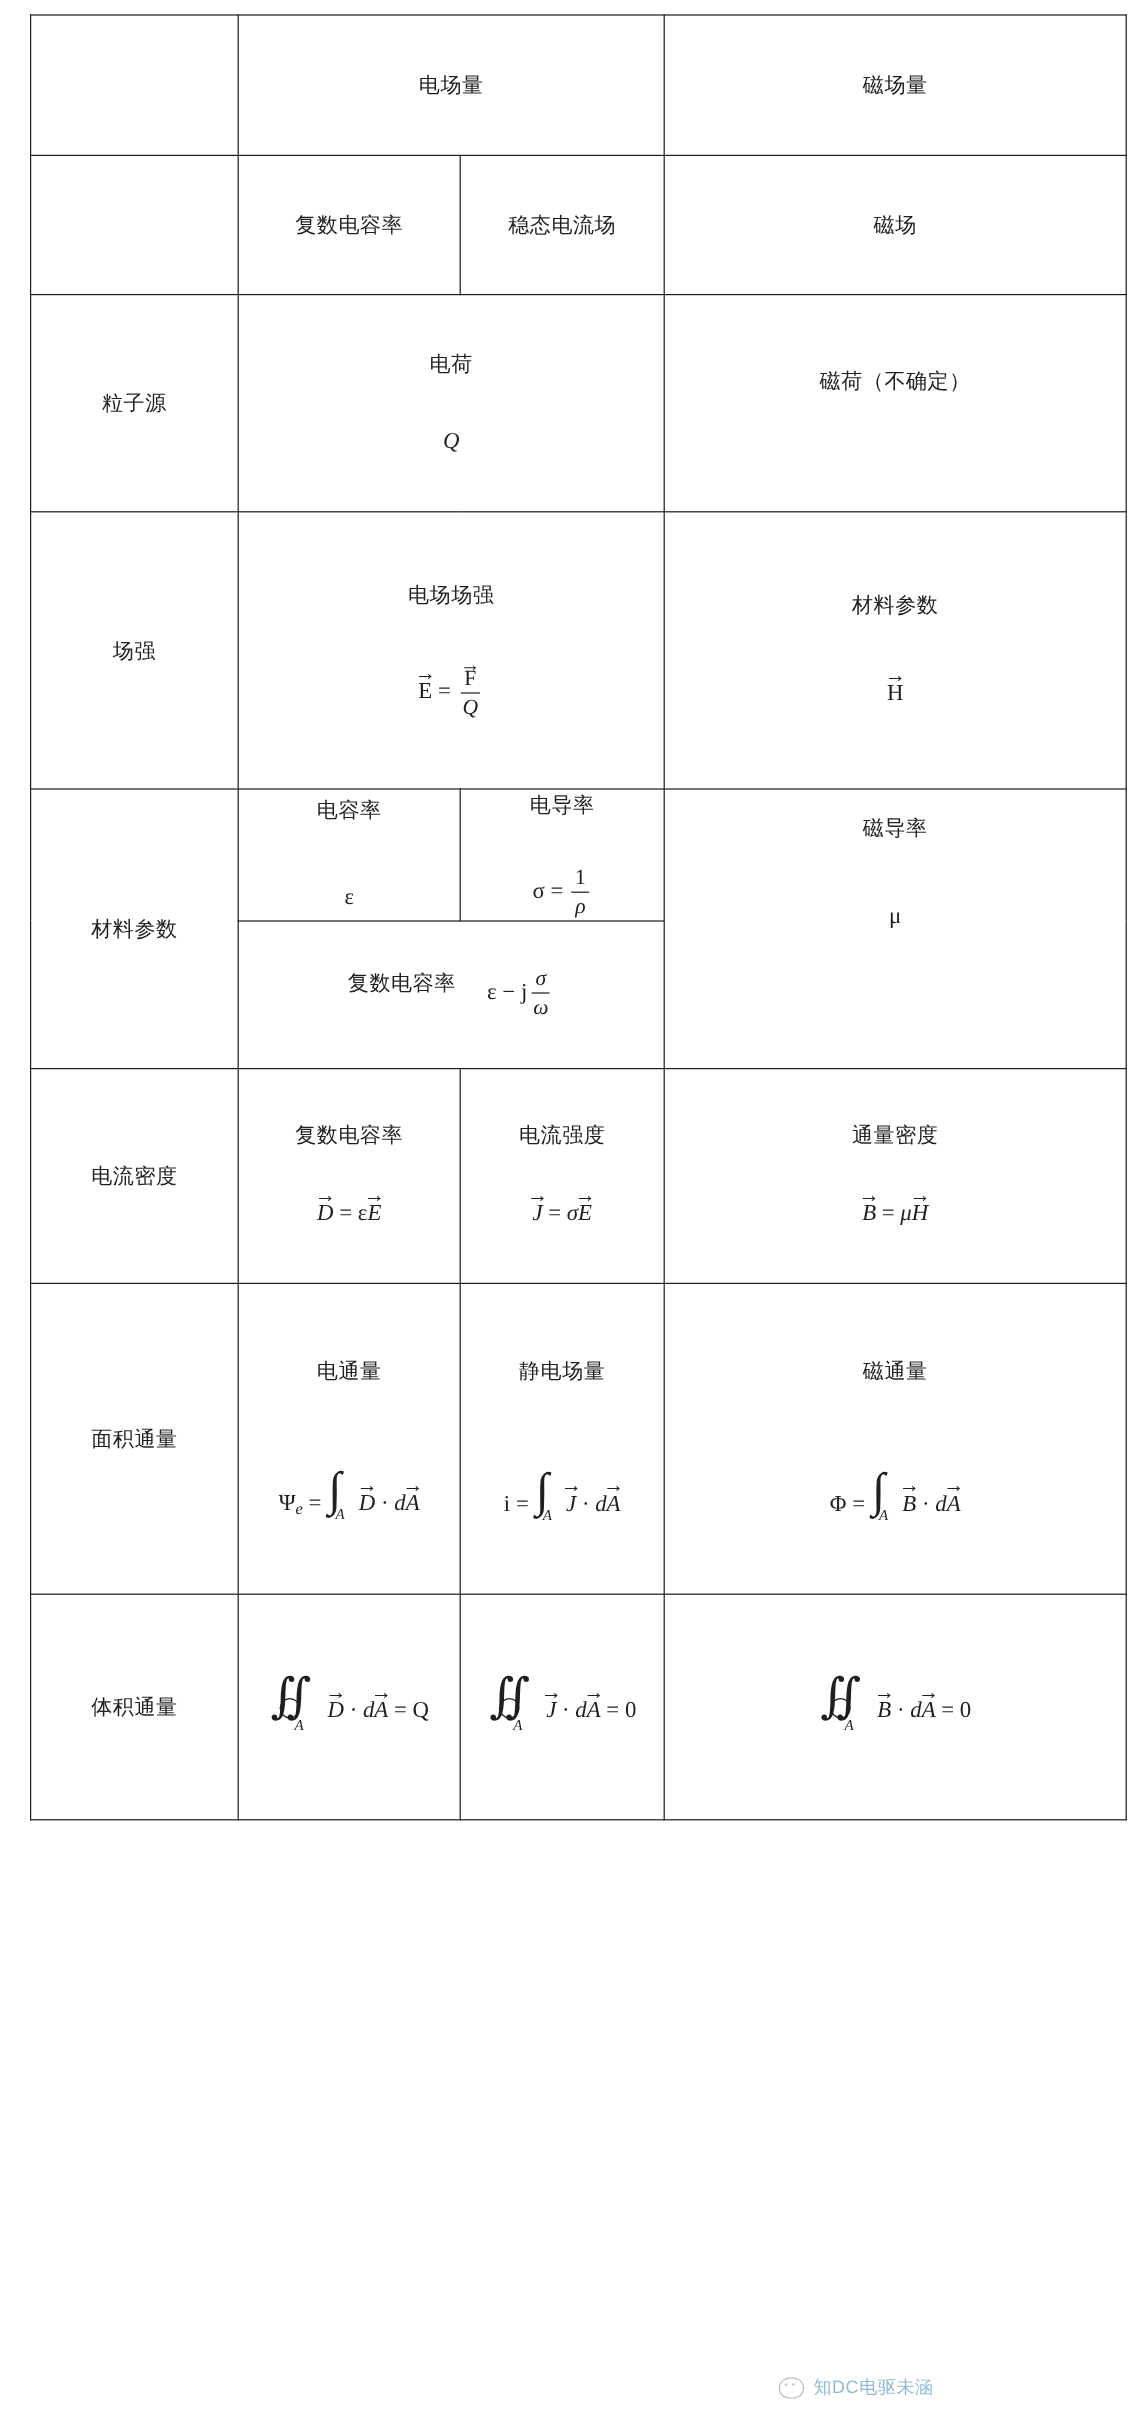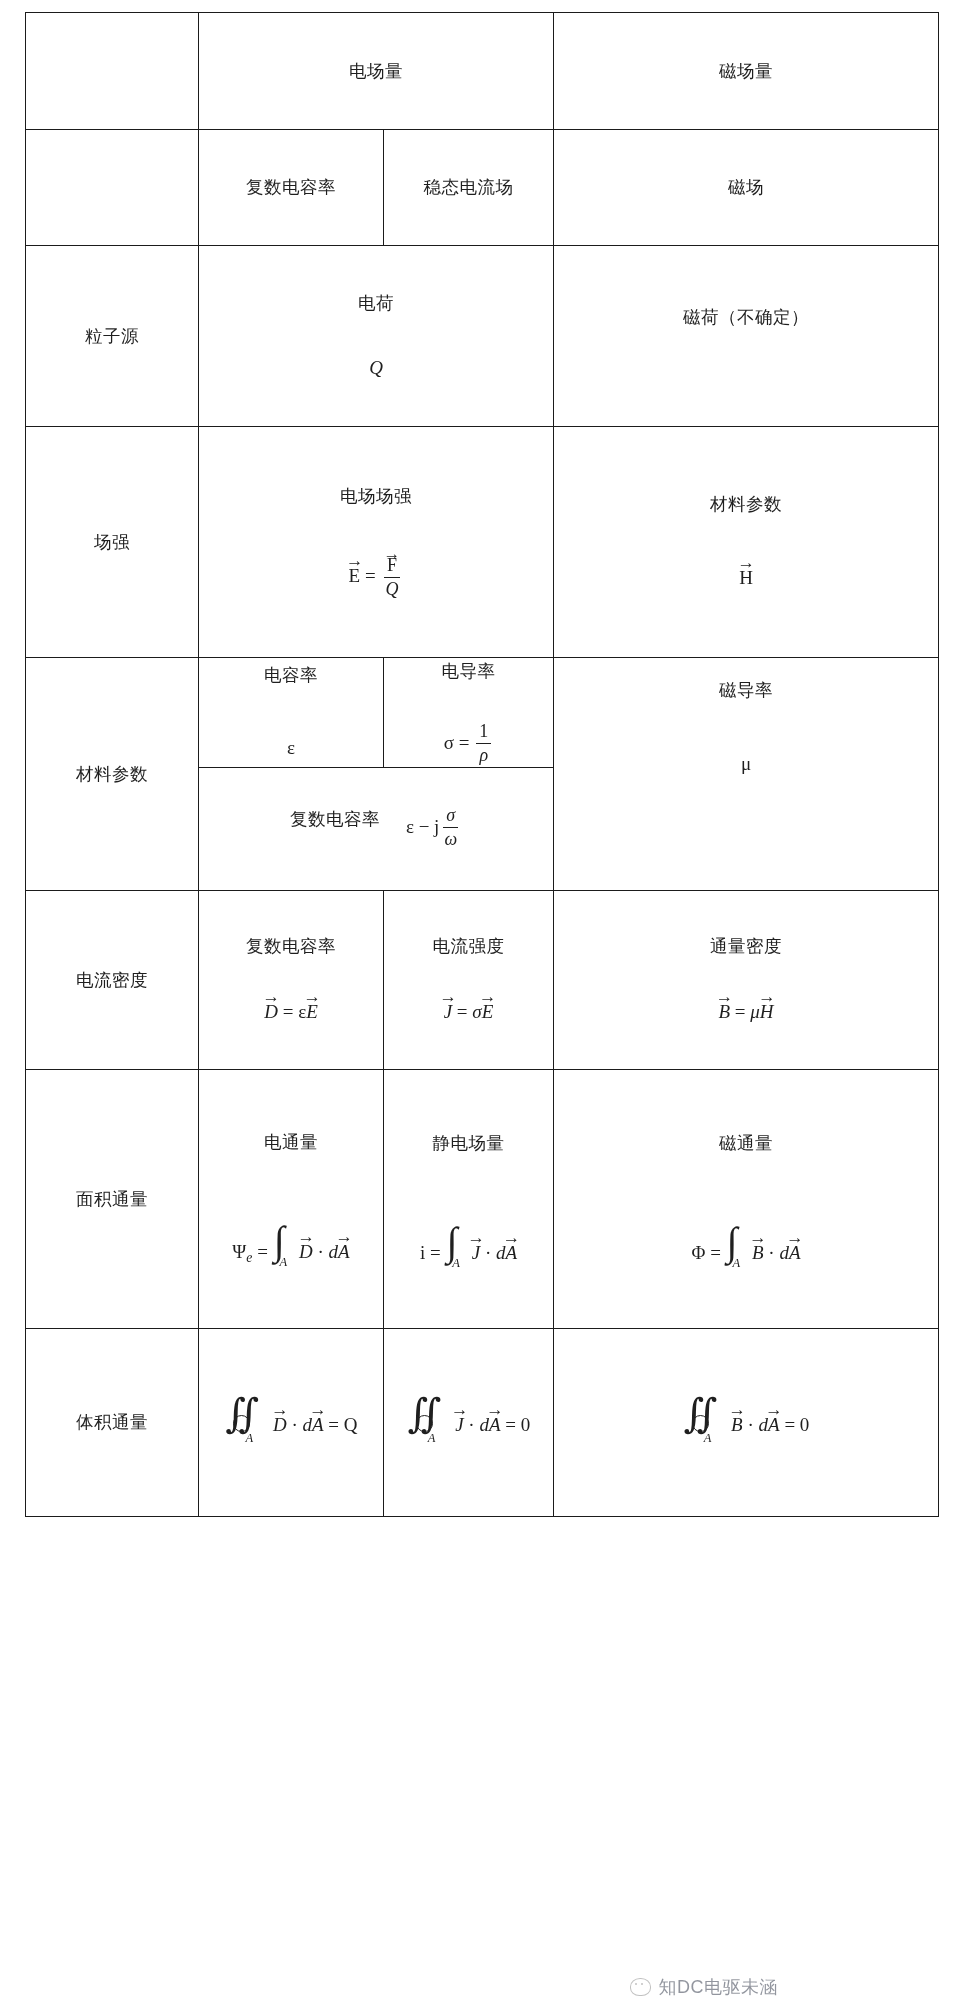--- a/index.html
+++ b/index.html
@@ -163,22 +163,22 @@
 
   
   #watermark {
     position: absolute;
     right: 14px;
     bottom: 14px;
     display: flex;
     align-items: center;
     gap: 8px;
     opacity: 0.45;
-    color: #0f172a;
-    font-size: 18px;
+    color: #0369a1;
+    font-size: 15px;
     letter-spacing: 0.5px;
     font-family: "Liberation Sans", "DejaVu Sans", sans-serif;
     user-select: none;
   }
   #watermark .wx {
     width: 19px;
     height: 16px;
     border-radius: 48% 48% 45% 45%;
     border: 1.4px solid #777;
     position: relative;

